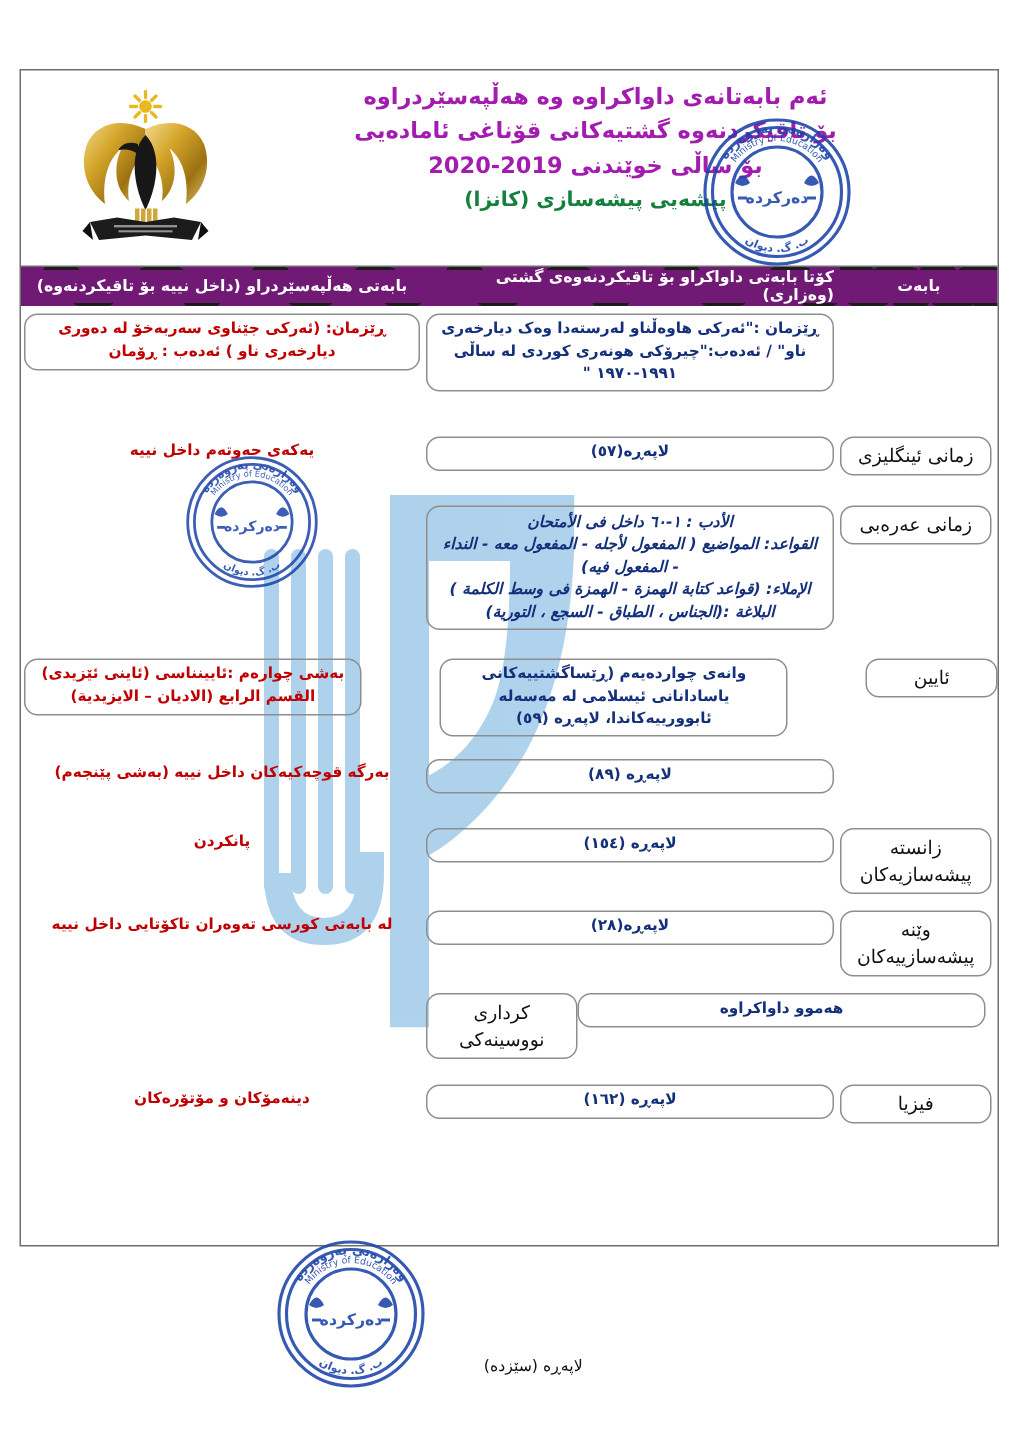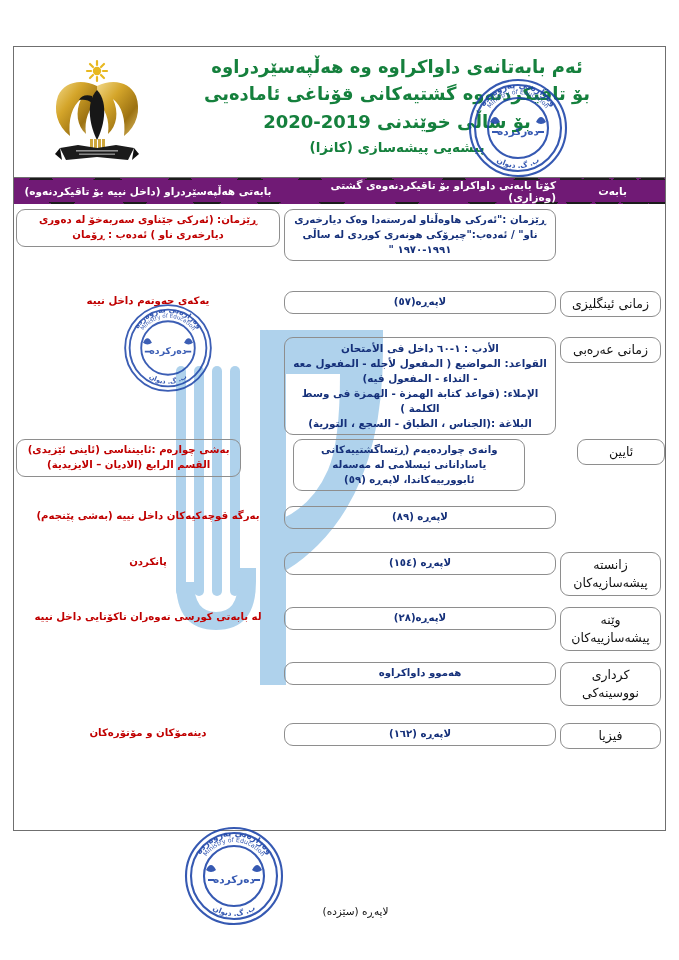--- a/index.html
+++ b/index.html
@@ -67,22 +67,22 @@
   #title-text {
     position: absolute;
     right: 18px;
     top: 6px;
     width: 500px;
     text-align: center;
     direction: rtl;
     line-height: 1.52;
   }
   .title-line {
-    font-size: 18px;
-    color: #15803d;
+    font-size: 15px;
+    color: #a21caf;
     font-weight: 600;
     white-space: nowrap;
   }
   .title-line.red {
     color: #15803d;
     font-size: 13.5px;
     font-weight: 700;
     margin-top: 2px;
     text-align: center;
   }
@@ -205,20 +205,21 @@
   .cell-mid {
     width: 272px;
     margin-right: 4px;
     color: #15307a;
     font-size: 10.2px;
     font-weight: 700;
   }
   .cell-mid.arabic {
     color: #15307a;
     font-size: 10.4px;
+    font-style: italic;
   }
   .cell-right {
     width: 101px;
     color: #111111;
     font-size: 12.5px;
     font-weight: 500;
   }
 
   
   #footer {
@@ -436,22 +437,22 @@
     </div>
 
     <div class="body-row" style="height:50px;">
       <div class="cell cell-left plain">لە بابەتی کورسی تەوەران تاکۆتایی داخل نییه</div>
       <div class="cell cell-mid">لاپەڕە(٢٨)</div>
       <div class="cell cell-right">وێنە پیشەسازییەکان</div>
     </div>
 
     <div class="body-row" style="height:56px;">
       <div class="cell cell-left plain"></div>
+      <div class="cell cell-right">کرداری نووسینەکی</div>
       <div class="cell cell-mid">هەموو داواکراوە</div>
-      <div class="cell cell-right">کرداری نووسینەکی</div>
     </div>
 
     <div class="body-row" style="height:41px;">
       <div class="cell cell-left plain">دینەمۆکان  و مۆتۆرەکان</div>
       <div class="cell cell-mid">لاپەڕە (١٦٢)</div>
       <div class="cell cell-right">فیزیا</div>
     </div>
 
   </div>
 

